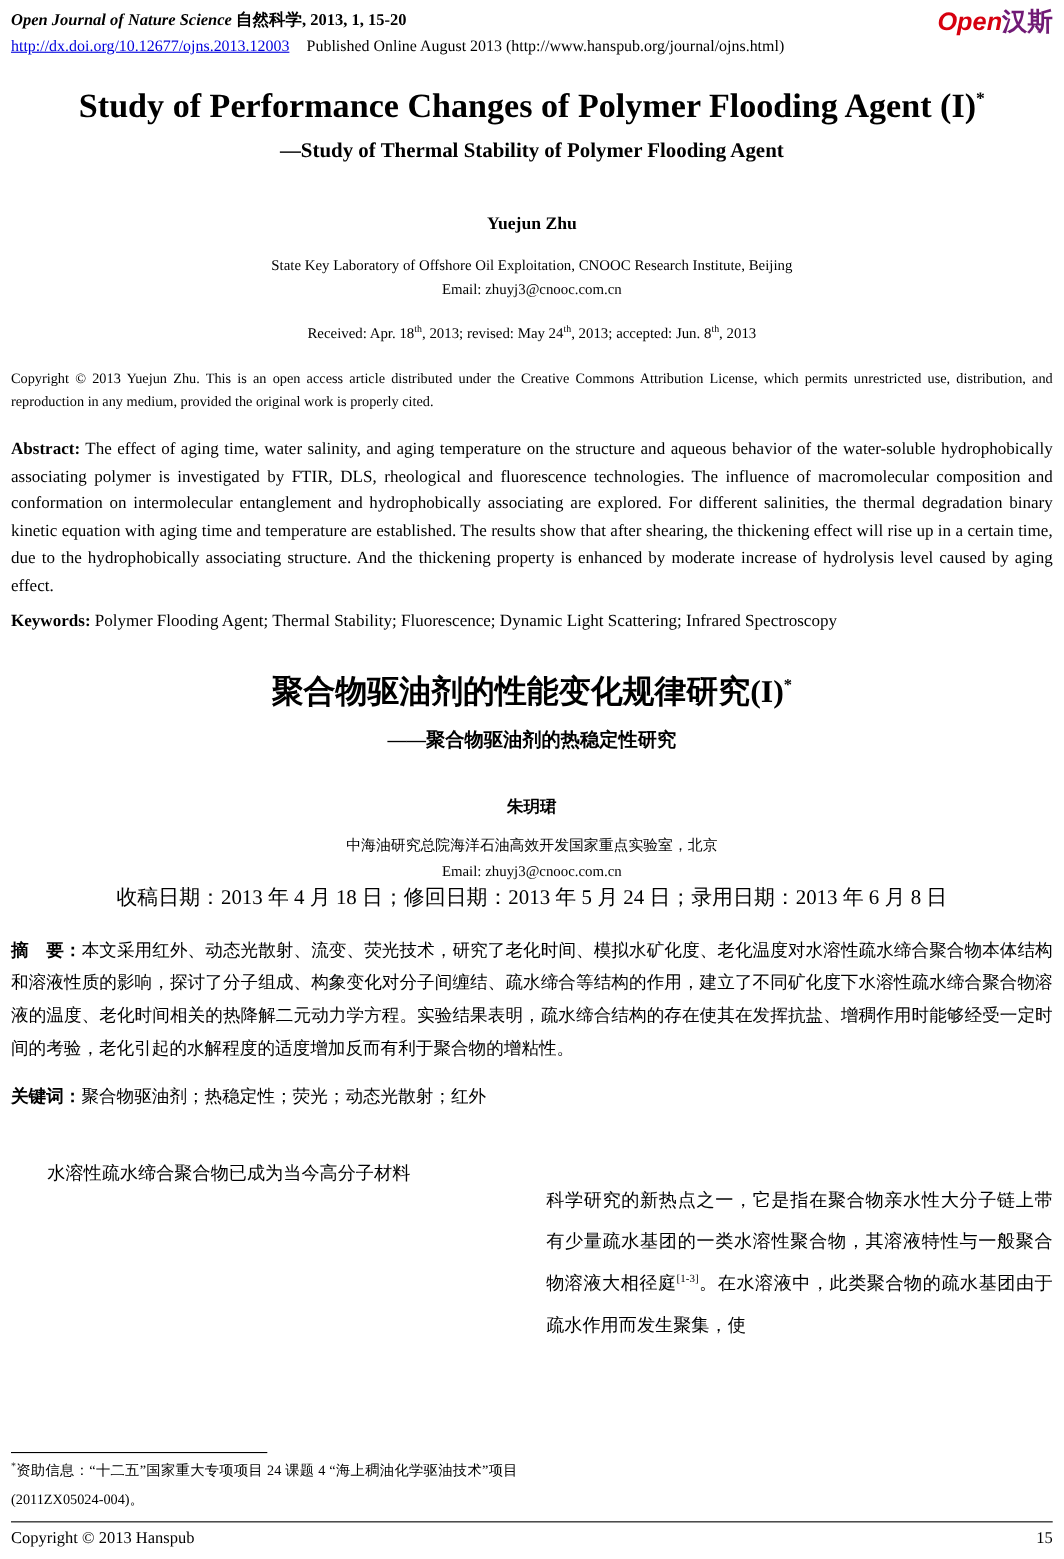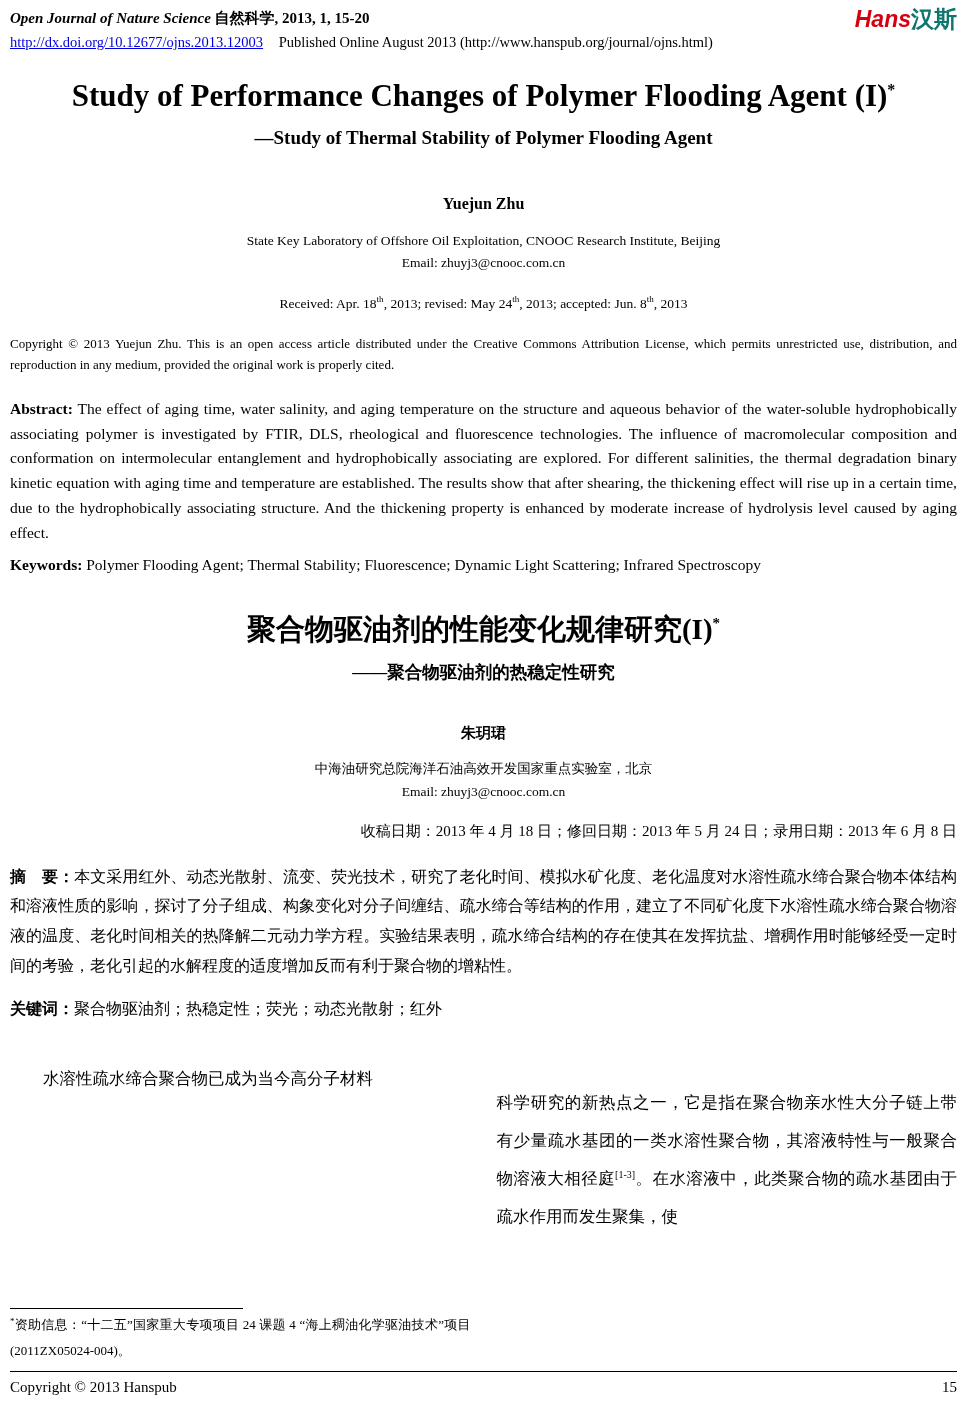--- a/index.html
+++ b/index.html
@@ -6,21 +6,21 @@
   html,body{background:#ffffff}
   body{width:967px;height:1417px;color:#000;font-family:"Liberation Serif","DejaVu Serif",serif;overflow:hidden}
   .page{width:100%;height:100%;padding:6px 10px 0 10px;display:flex;flex-direction:column}
 
   
   .header-row{display:flex;justify-content:space-between;align-items:flex-start}
   .journal-line{font-size:15px;font-weight:bold;padding-top:3px}
   .journal-en{font-style:italic}
   .logo{font-family:"Liberation Sans","DejaVu Sans",sans-serif;font-size:23px;font-weight:bold;line-height:1;padding-top:2px}
   .logo-hans{color:#d7000f;font-style:italic}
-  .logo-cn{color:#0f766e}
+  .logo-cn{color:#701a75}
   .doi-line{font-size:14.5px;margin-top:3px}
   .doi-link{color:#0000dd;text-decoration:underline;cursor:pointer}
   .published{margin-left:12px}
 
   
   .title{text-align:center;font-size:31px;font-weight:bold;margin-top:26px;line-height:1.2}
   .title sup{font-size:16px}
   .subtitle{text-align:center;font-size:19px;font-weight:bold;margin-top:13px}
   .author{text-align:center;font-size:16px;font-weight:bold;margin-top:46px}
   .affil{text-align:center;font-size:13.5px;margin-top:17px;line-height:1.6}
@@ -29,53 +29,53 @@
   .copyright{font-size:13px;line-height:1.65;margin-top:21px;text-align:justify}
   .abstract{font-size:15.5px;line-height:1.6;margin-top:21px;text-align:justify}
   .keywords{font-size:15.5px;margin-top:10px}
 
   
   .cn-title{text-align:center;font-size:29px;font-weight:bold;margin-top:38px;line-height:1.2}
   .cn-title sup{font-size:15px}
   .cn-subtitle{text-align:center;font-size:17.5px;font-weight:bold;margin-top:14px}
   .cn-author{text-align:center;font-size:15px;font-weight:bold;margin-top:40px}
   .cn-affil{text-align:center;font-size:13.5px;margin-top:15px;line-height:1.65}
-  .cn-received{text-align:right;font-size:15px;margin-top:19px}
+  .cn-received{text-align:center;font-size:19px;}
   .cn-abstract{font-size:16px;line-height:1.85;margin-top:21px;text-align:justify}
   .cn-keywords{font-size:16px;margin-top:19px}
 
   
   .columns{display:flex;gap:26px;margin-top:32px;flex:1;min-height:0}
   .col{flex:1;display:flex;flex-direction:column;min-width:0}
   .sec-title{font-size:17.5px;font-weight:bold}
   .body-text{font-size:16.5px;line-height:2.3;text-align:justify}
   .indent{text-indent:2em;margin-top:8px}
   .col-right{padding-top:32px}
   sup.ref{font-size:10px}
 
   .footnote{margin-top:auto;padding-bottom:4px}
   .fn-rule{width:233px;border-top:1px solid #000;margin-bottom:3px}
   .fn-text{font-size:13px;line-height:1.95;text-align:justify}
   .fn-text sup{font-size:9px}
 
   
-  .footer{display:flex;justify-content:space-between;align-items:flex-end;border-top:1px solid #000;margin-top:4px;padding:7px 0 21px 0;font-size:15px}
+  .footer{display:flex;justify-content:space-between;align-items:flex-end;border-top:1px solid #000;margin-top:4px;padding:7px 0 9px 0;font-size:15px}
 </style>
 </head>
 <body>
 
 <div class="page">
 
   <header>
     <div class="header-row">
       <div class="journal-line">
         <span class="journal-en">Open Journal of Nature Science </span><span class="journal-cn">自然科学</span><span class="journal-issue">, 2013, 1, 15-20</span>
       </div>
       <div class="logo">
-        <span class="logo-hans">Hans</span><span class="logo-cn">汉斯</span>
+        <span class="logo-hans">Open</span><span class="logo-cn">汉斯</span>
       </div>
     </div>
     <div class="doi-line">
       <a href="#" class="doi-link">http://dx.doi.org/10.12677/ojns.2013.12003</a>
       <span class="published">Published Online August 2013 (http://www.hanspub.org/journal/ojns.html)</span>
     </div>
   </header>
 
   <h1 class="title"><span>Study of Performance Changes of Polymer Flooding Agent (I)</span><sup>*</sup></h1>
   <div class="subtitle">—Study of Thermal Stability of Polymer Flooding Agent</div>

